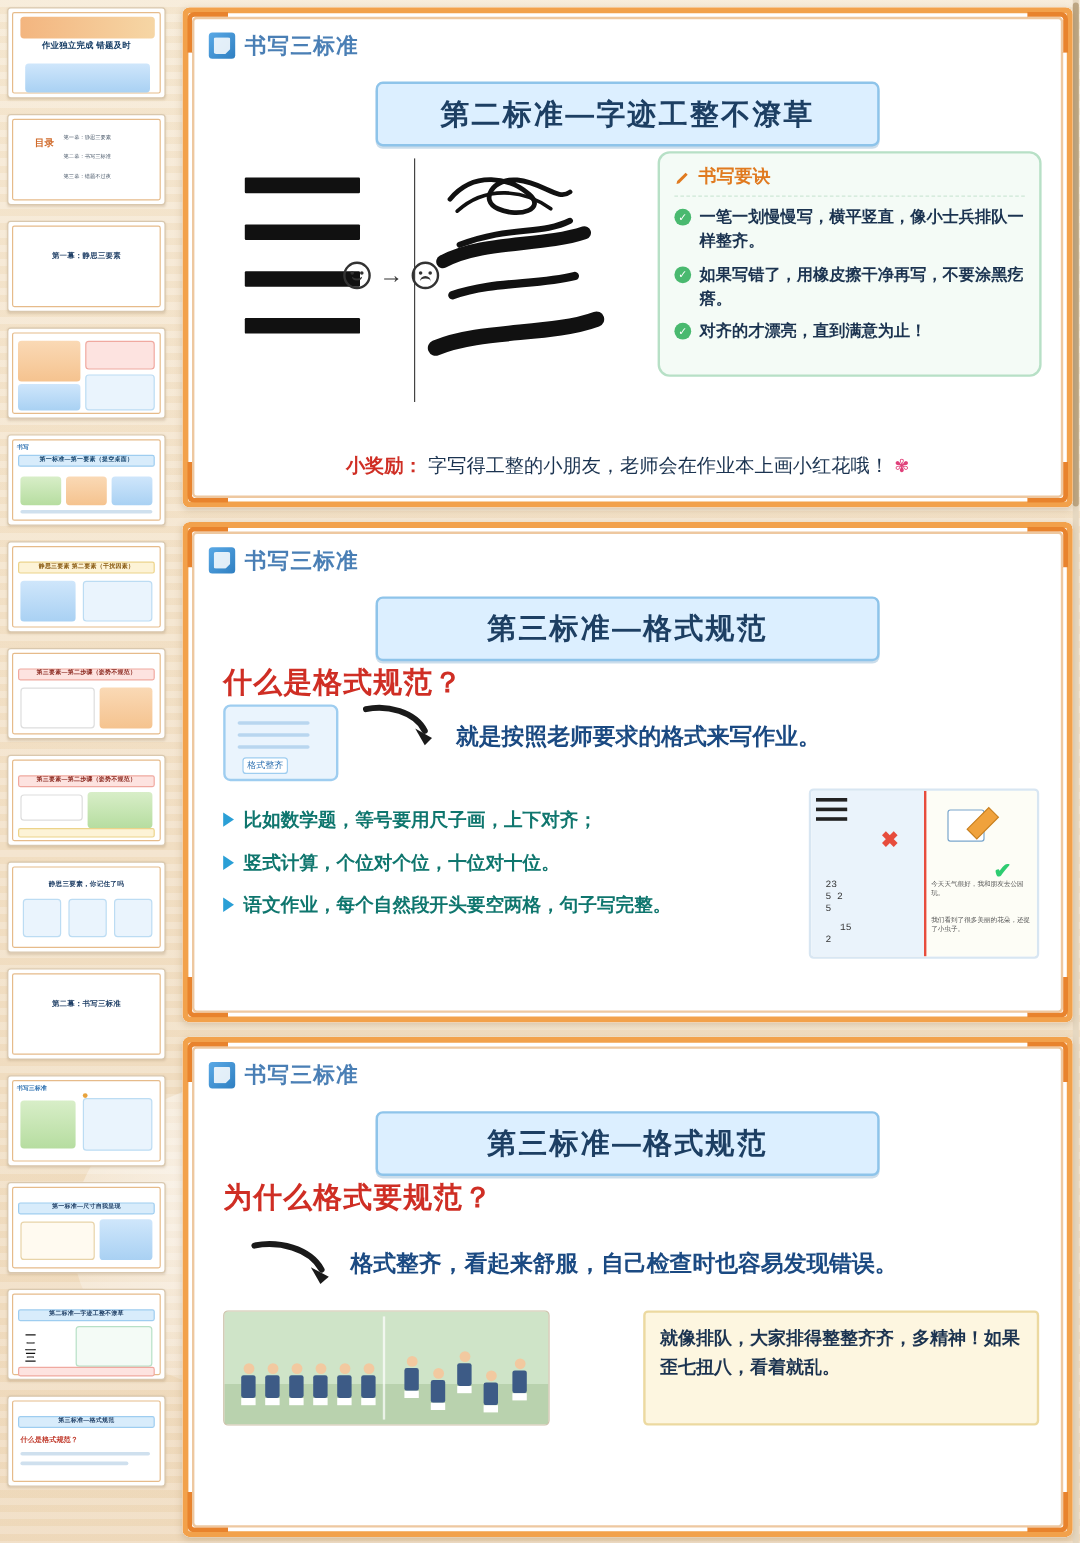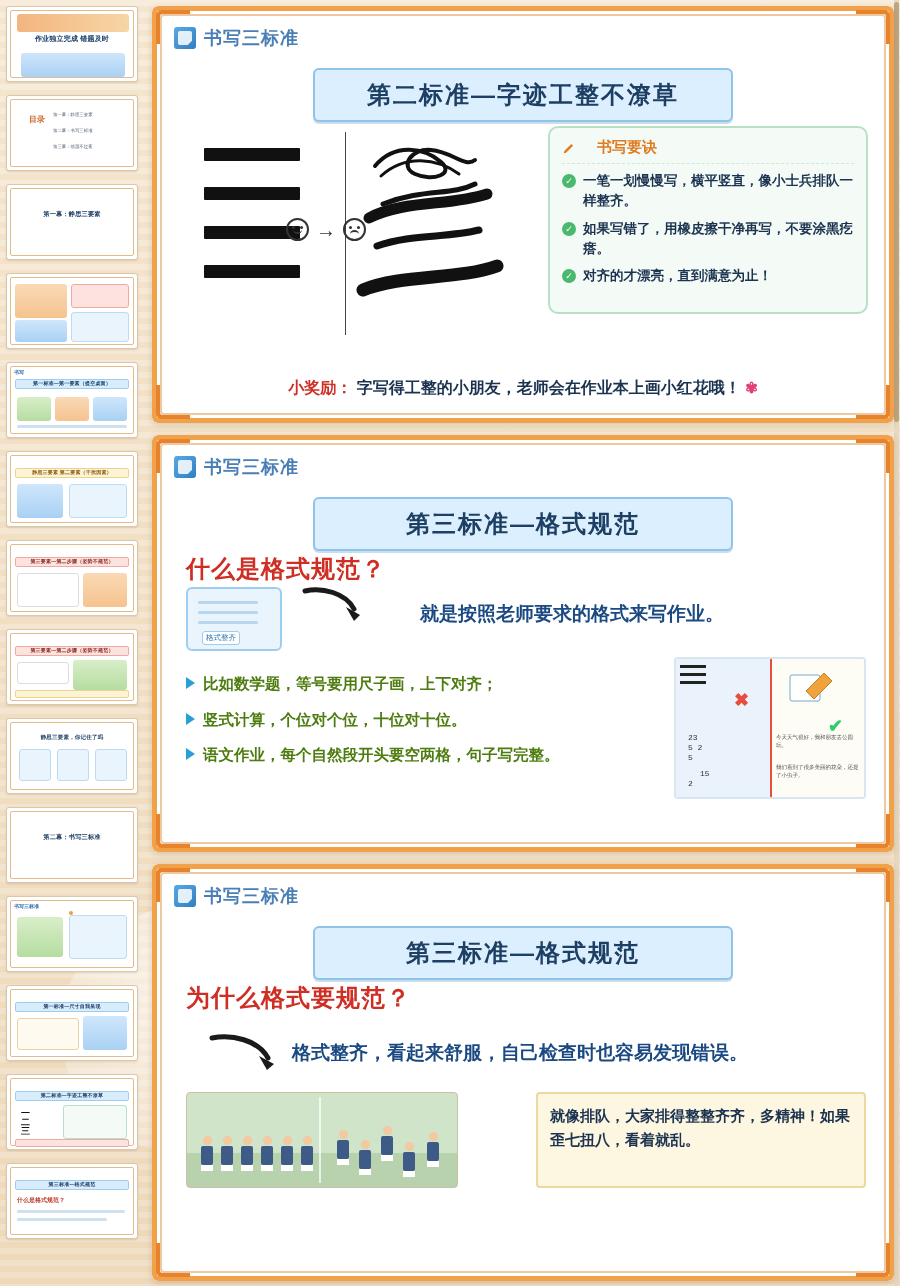--- a/index.html
+++ b/index.html
@@ -209,41 +209,41 @@
 
   .tips-card {
     position:absolute; right:26px; top:120px;
     width:320px; height:188px;
     background:#f4fbf6;
     border:2px solid #b7e0c6;
     border-radius:10px;
     padding:10px 12px;
   }
   .tips-title {
-    display:flex; align-items:center; gap:21px;
+    display:flex; align-items:center; gap:6px;
     font-size:15px; font-weight:bold; color:#e07a1f;
     border-bottom:1px dashed #cde8d6; padding-bottom:6px; margin-bottom:7px;
   }
   .pen-icon { width:14px; height:14px; color:#e07a1f; }
   .tip {
     display:flex; gap:7px; margin-bottom:7px;
   }
   .tick {
     flex:0 0 auto; width:14px;height:14px;border-radius:50%;
     background:#49b96f; color:#fff; font-size:9px; line-height:14px; text-align:center;
     margin-top:3px;
   }
   .tip p {
     font-size:13.5px; line-height:1.5; color:#1b3350; font-weight:bold;
   }
 
   .reward-line {
     position:absolute; left:0; right:0; bottom:24px;
     text-align:center;
-    font-size:16px; font-weight:bold; color:#1b3350;
+    font-size:16px; font-weight:normal; color:#1b3350;
   }
   .reward-line b { color:#cf2e24; }
   .flower { color:#e0407a; font-size:15px; }
 
   
   .q-head {
     position:absolute; left:34px; top:118px;
     font-size:24px; font-weight:bold; color:#cf2e24;
     letter-spacing:1px;
   }
@@ -269,21 +269,21 @@
     position:absolute; left:34px; top:238px; width:430px;
   }
   .bul {
     display:flex; gap:8px; align-items:flex-start; margin-bottom:14px;
   }
   .bul .tri {
     flex:0 0 auto; margin-top:4px;
     width:0;height:0;border-left:9px solid #2a9fd6;
     border-top:6px solid transparent;border-bottom:6px solid transparent;
   }
-  .bul p { font-size:15.5px; font-weight:bold; color:#4d7c0f; line-height:1.4; }
+  .bul p { font-size:15.5px; font-weight:bold; color:#0f766e; line-height:1.4; }
 
   .hw-sample {
     position:absolute; right:28px; top:222px;
     width:192px; height:142px;
     background:#fff; border:2px solid #d8e6f2; border-radius:4px;
     overflow:hidden;
   }
   .hw-sample .lcol { position:absolute; left:0; top:0; bottom:0; width:50%; background:#eaf3fb; }
   .hw-sample .rcol { position:absolute; right:0; top:0; bottom:0; width:50%; background:#fdfdf6; }
   .hw-sample .redline { position:absolute; left:50%; top:0; bottom:0; width:2px; background:#e74c3c;}
@@ -555,21 +555,21 @@
         <div class="nl" style="top:22px;"></div>
         <div class="nl" style="top:32px;"></div>
         <div class="note-badge">格式整齐</div>
       </div>
 
       <svg class="curve-arrow" style="left:150px;top:150px;" viewBox="0 0 62 40">
         <path d="M3 6 C20 2, 44 8, 52 24" stroke="#1a1a1a" stroke-width="5" fill="none" stroke-linecap="round"></path>
         <path d="M58 30 L44 22 L52 36 Z" fill="#1a1a1a"></path>
       </svg>
 
-      <div class="ans-line" style="left:228px;top:166px;margin-left:40px;">就是按照老师要求的格式来写作业。</div>
+      <div class="ans-line" style="left:228px;top:166px;">就是按照老师要求的格式来写作业。</div>
 
       <div class="bullets">
         <div class="bul">
           <span class="tri"></span>
           <p>比如数学题，等号要用尺子画，上下对齐；</p>
         </div>
         <div class="bul">
           <span class="tri"></span>
           <p>竖式计算，个位对个位，十位对十位。</p>
         </div>

